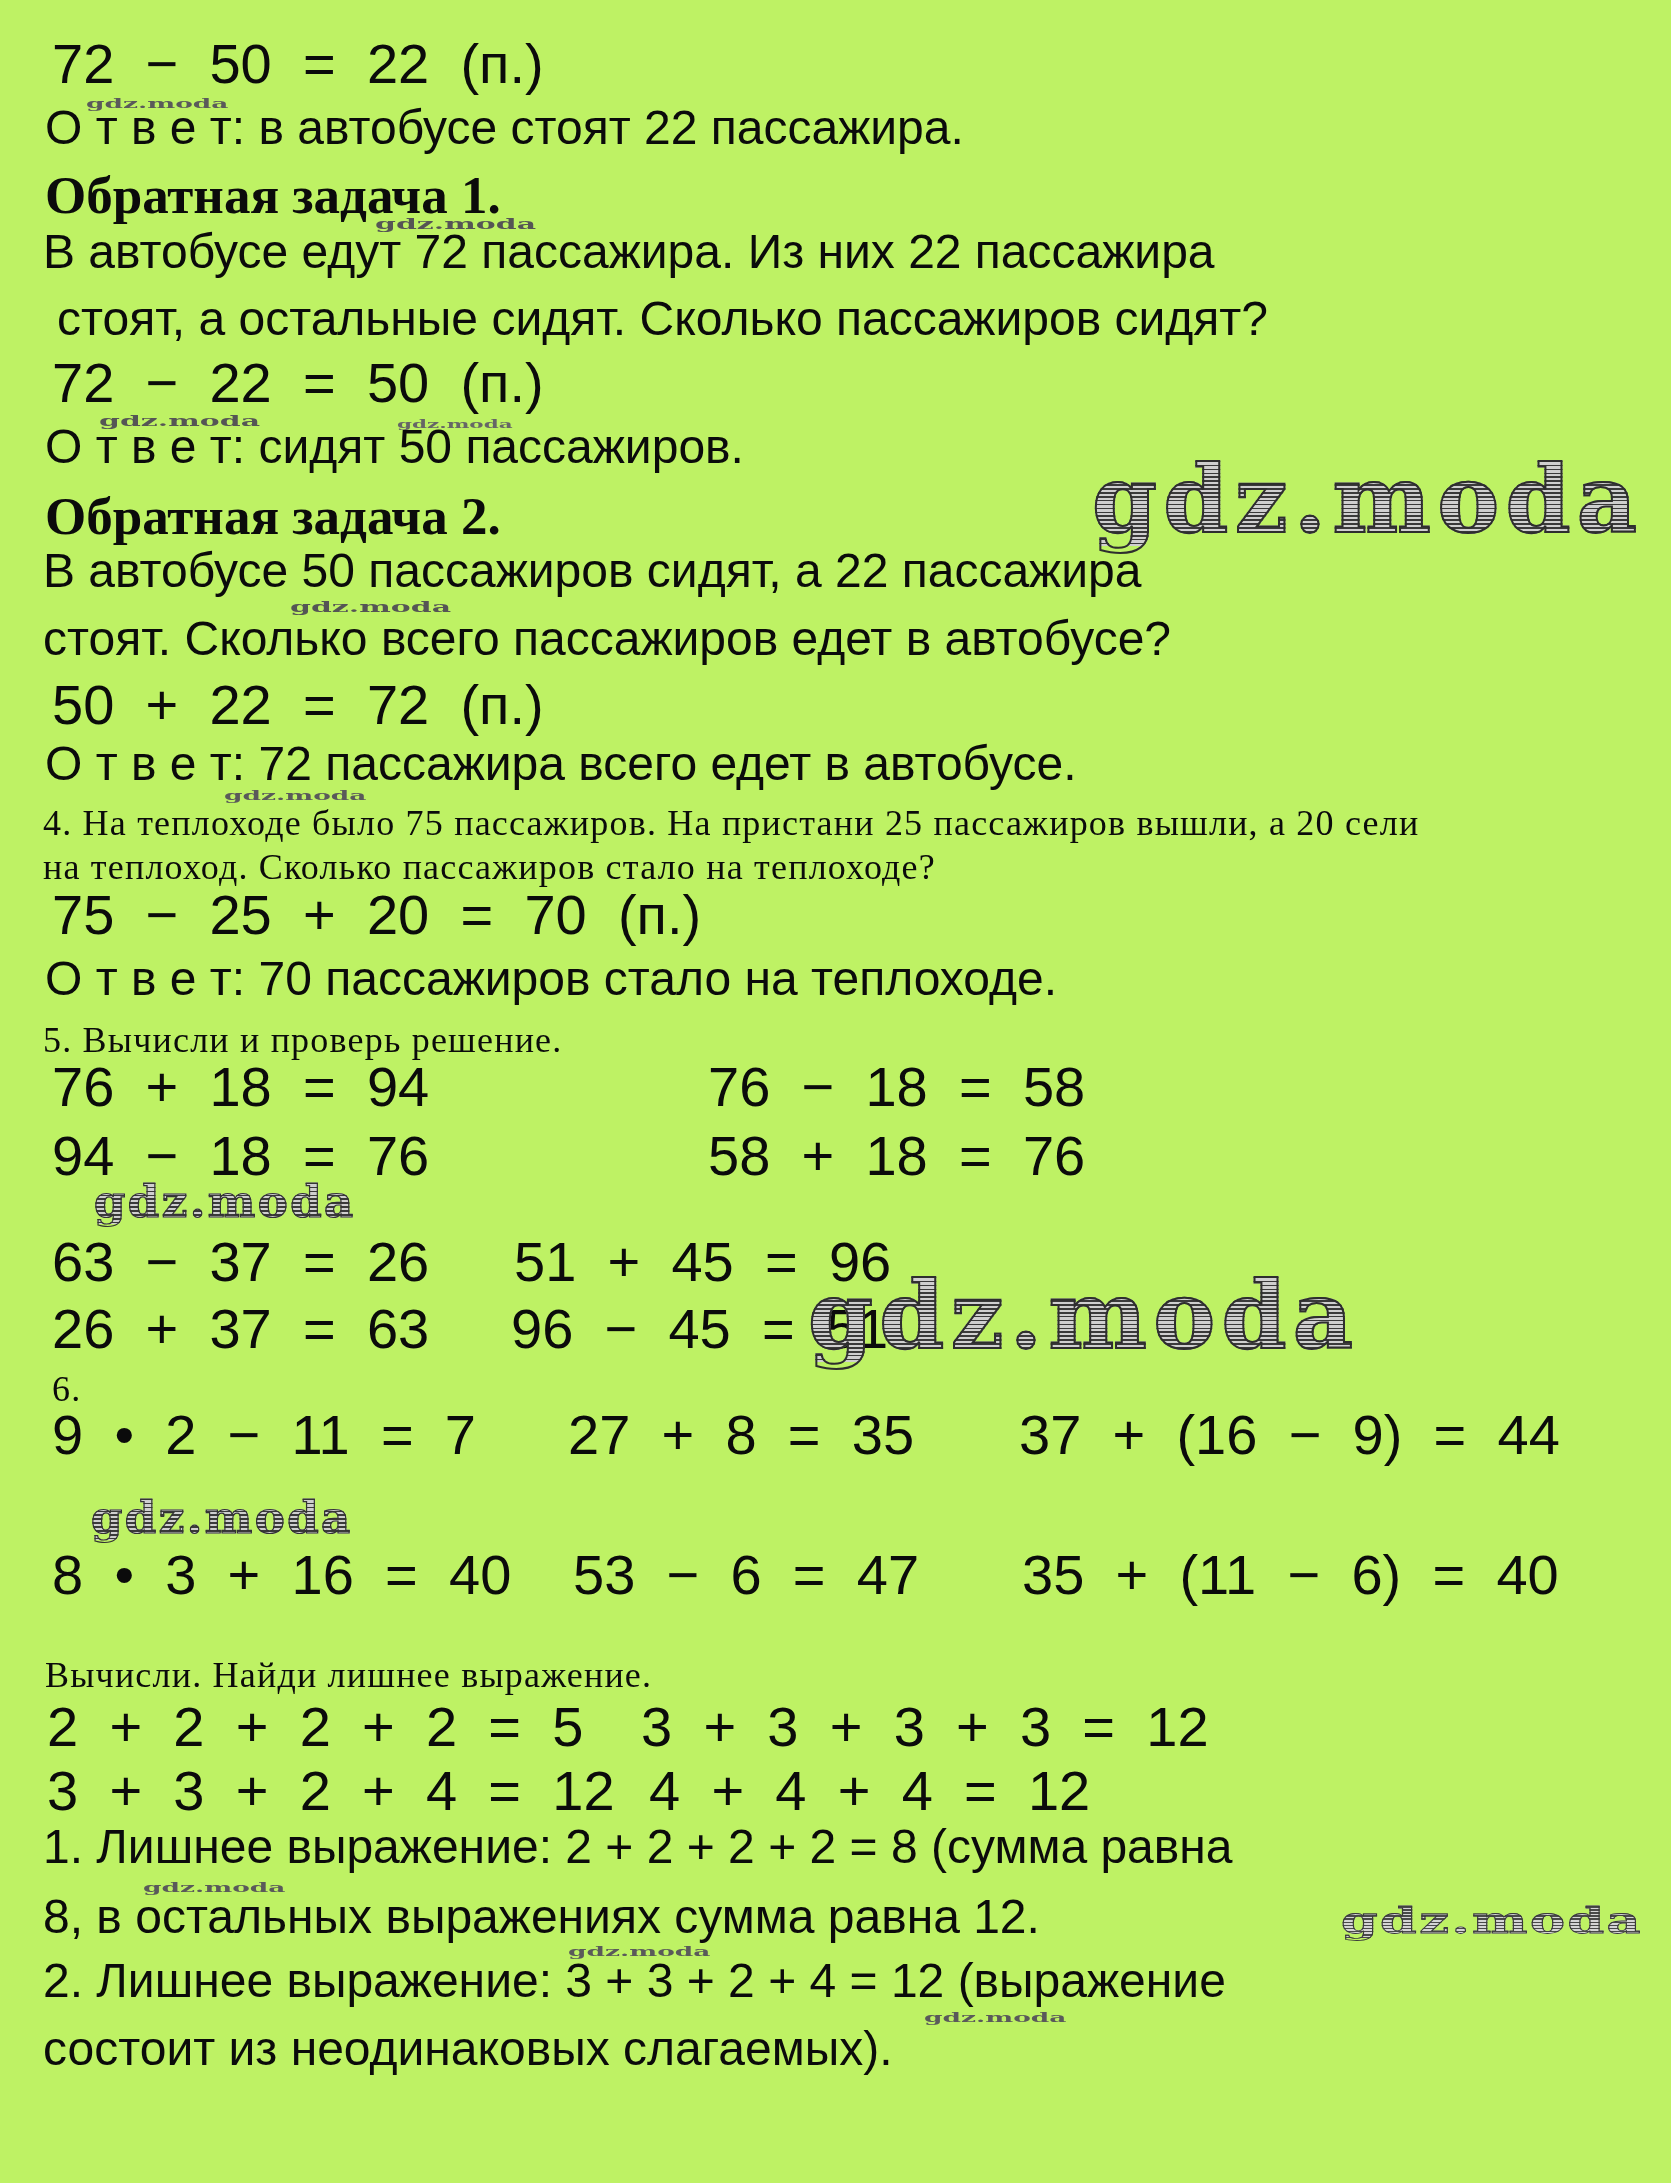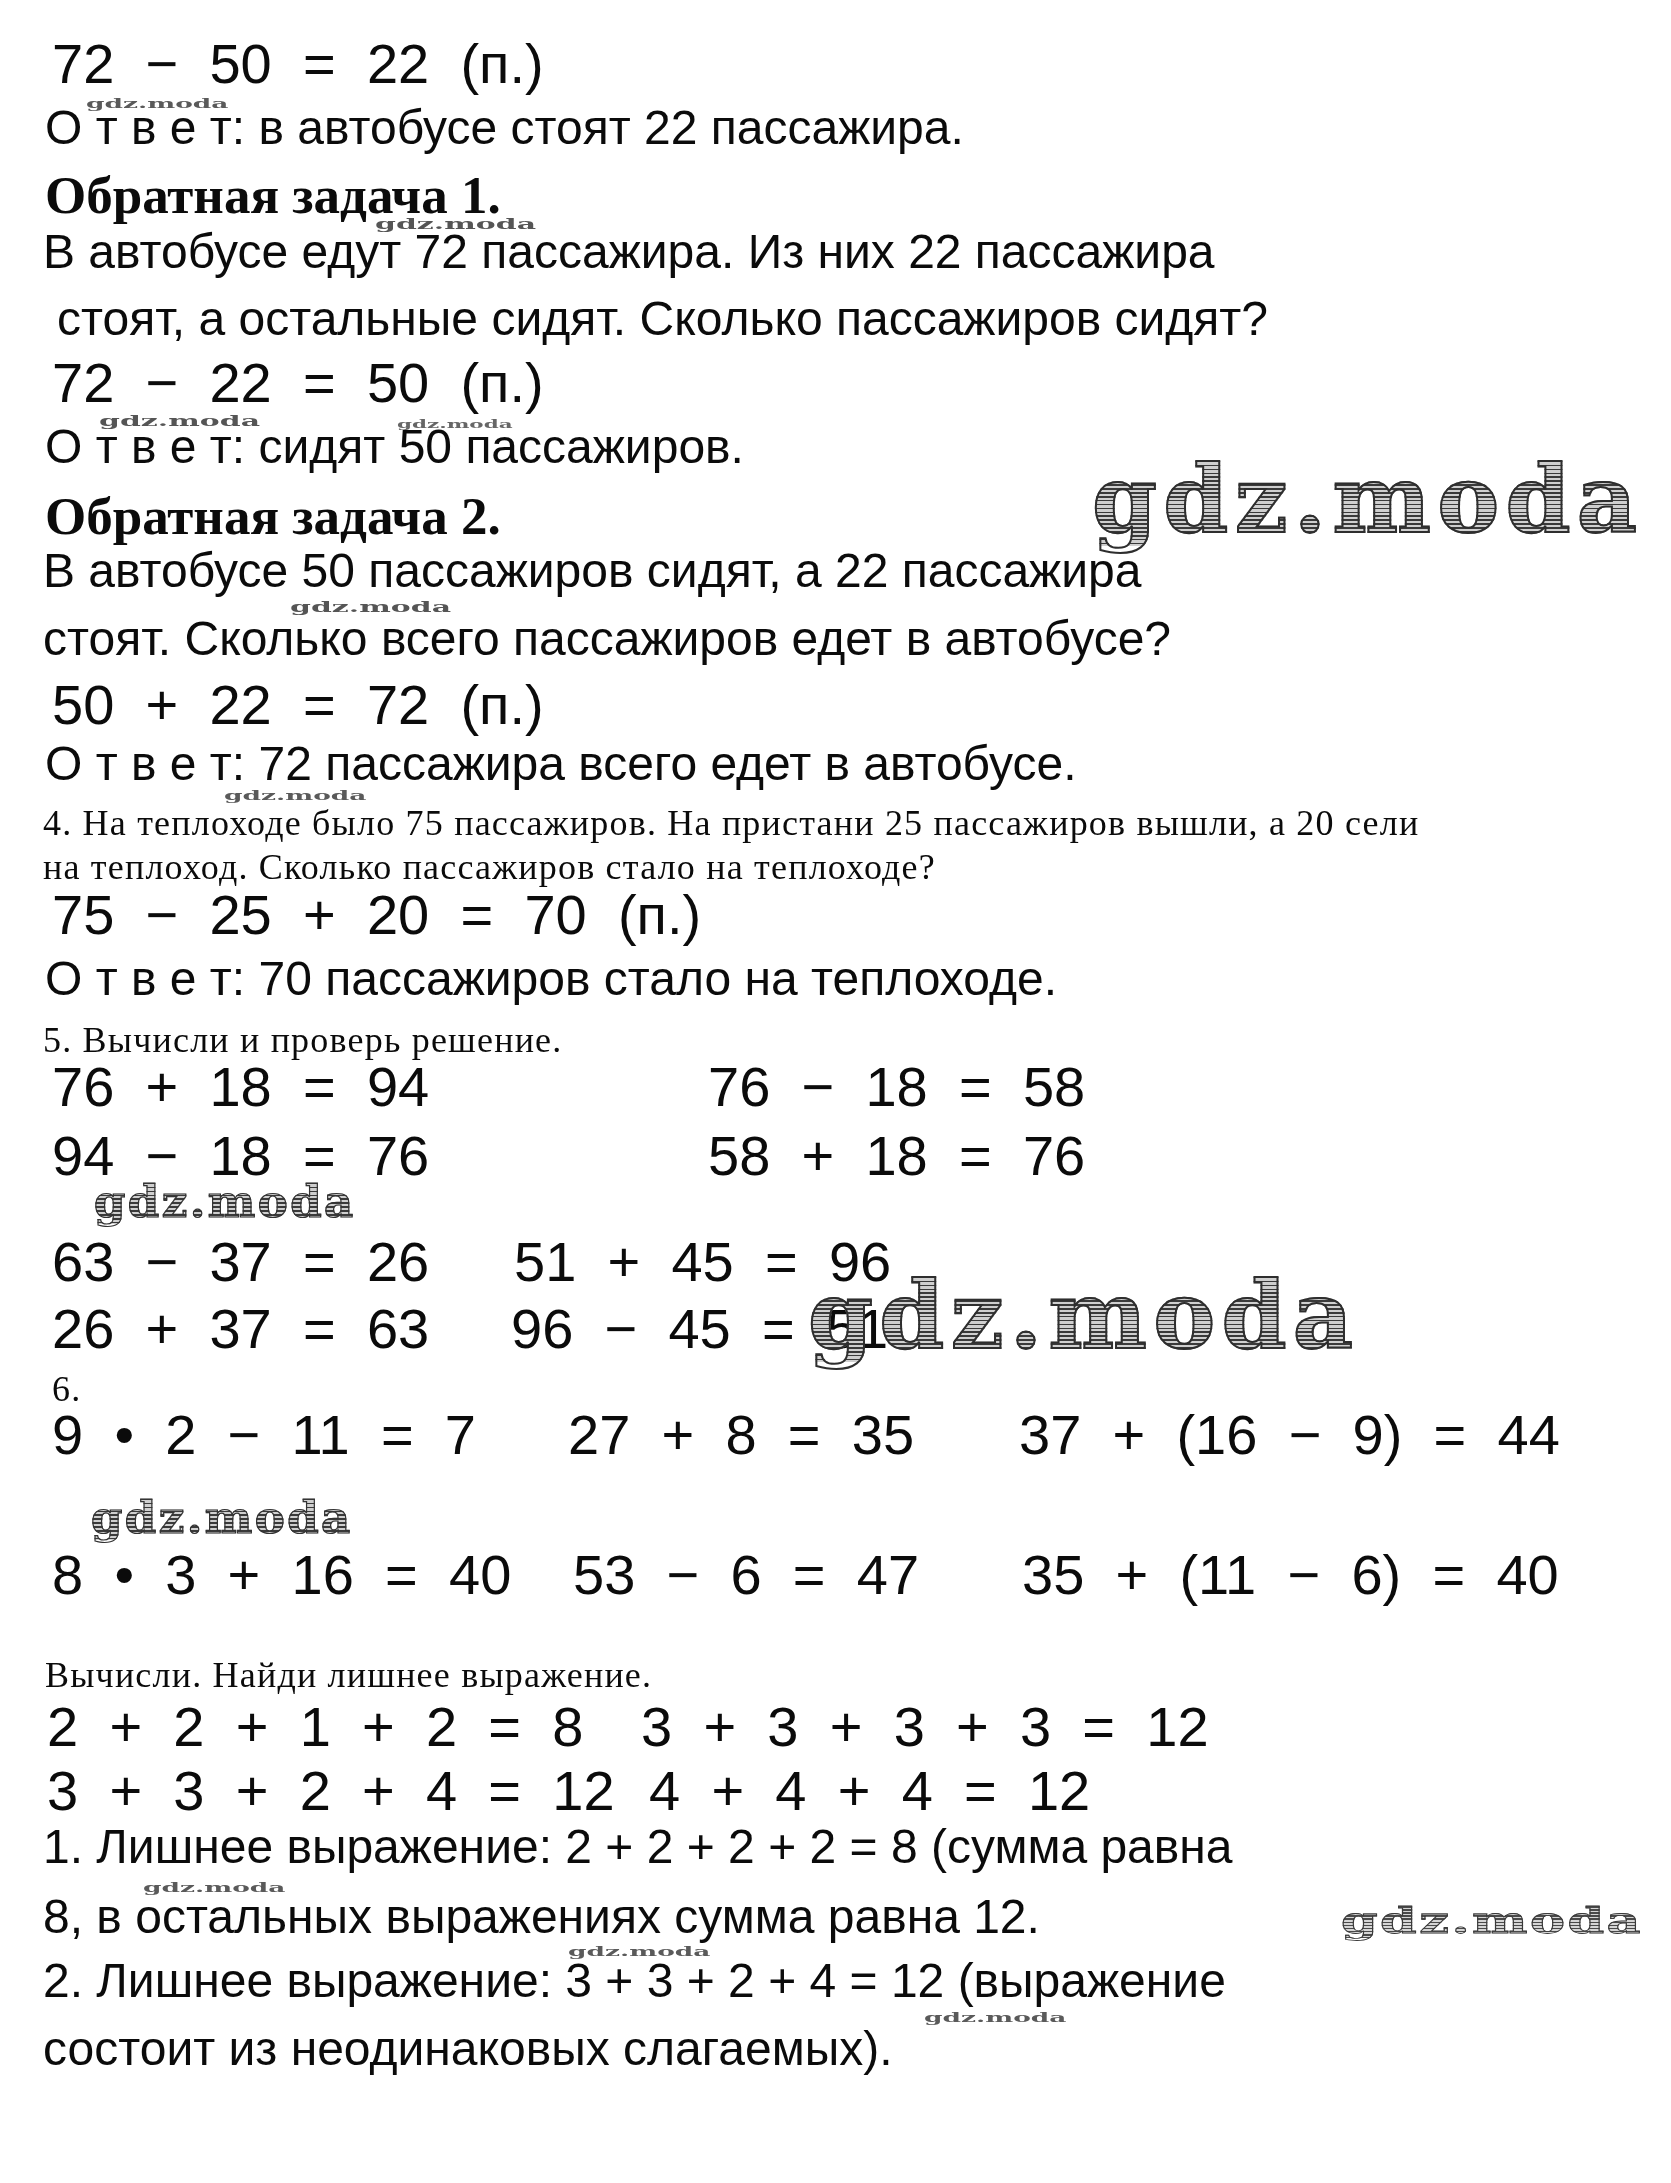--- a/index.html
+++ b/index.html
@@ -46,21 +46,21 @@
       background:repeating-linear-gradient(to bottom, #4a4a4a 0 1.6px, #d5d5d5 1.6px 3.1px);
       -webkit-background-clip:text;
       background-clip:text;
       color:transparent;
     }
   }
 </style>
 </head>
 <body>
 
-<div class="page" style="width: 1672px; height: 2183px; background: #ffffff;">
+<div class="page" style="width: 1672px; height: 2183px; background: #bef264;">
     <div class="line eq" style="left: 52px; top: 36px;">72 − 50 = 22 (п.)</div>
     <div class="line sans" style="left: 45px; top: 104px;">О т в е т: в автобусе стоят 22 пассажира.</div>
     <div class="line serif-h" style="left: 45px; top: 169px;">Обратная задача 1.</div>
     <div class="line sans" style="left: 43px; top: 228px;">В автобусе едут 72 пассажира. Из них 22 пассажира</div>
     <div class="line sans" style="left: 57px; top: 295px;">стоят, а остальные сидят. Сколько пассажиров сидят?</div>
     <div class="line eq" style="left: 52px; top: 355px;">72 − 22 = 50 (п.)</div>
     <div class="line sans" style="left: 45px; top: 423px;">О т в е т: сидят 50 пассажиров.</div>
     <div class="line serif-h" style="left: 45px; top: 490px;">Обратная задача 2.</div>
     <div class="line sans" style="left: 43px; top: 547px;">В автобусе 50 пассажиров сидят, а 22 пассажира</div>
     <div class="line sans" style="left: 43px; top: 615px;">стоят. Сколько всего пассажиров едет в автобусе?</div>
@@ -80,21 +80,21 @@
     <div class="line eq" style="left: 52px; top: 1301px;">26 + 37 = 63</div>
     <div class="line eq" style="left: 511px; top: 1301px;">96 − 45 = 51</div>
     <div class="line serif-sm" style="left: 52px; top: 1371px;">6.</div>
     <div class="line eq" style="left: 52px; top: 1407px;">9 • 2 − 11 = 7</div>
     <div class="line eq" style="left: 568px; top: 1407px;">27 + 8 = 35</div>
     <div class="line eq" style="left: 1019px; top: 1407px;">37 + (16 − 9) = 44</div>
     <div class="line eq" style="left: 52px; top: 1547px;">8 • 3 + 16 = 40</div>
     <div class="line eq" style="left: 573px; top: 1547px;">53 − 6 = 47</div>
     <div class="line eq" style="left: 1022px; top: 1547px;">35 + (11 − 6) = 40</div>
     <div class="line serif-sm" style="left: 45px; top: 1657px;">Вычисли. Найди лишнее выражение.</div>
-    <div class="line eq" style="left: 47px; top: 1699px;">2 + 2 + 1 + 2 = 8</div>
+    <div class="line eq" style="left: 47px; top: 1699px;">2 + 2 + 2 + 2 = 5</div>
     <div class="line eq" style="left: 641px; top: 1699px;">3 + 3 + 3 + 3 = 12</div>
     <div class="line eq" style="left: 47px; top: 1763px;">3 + 3 + 2 + 4 = 12</div>
     <div class="line eq" style="left: 649px; top: 1763px;">4 + 4 + 4 = 12</div>
     <div class="line sans" style="left: 43px; top: 1823px;">1. Лишнее выражение: 2 + 2 + 2 + 2 = 8 (сумма равна</div>
     <div class="line sans" style="left: 43px; top: 1893px;">8, в остальных выражениях сумма равна 12.</div>
     <div class="line sans" style="left: 43px; top: 1957px;">2. Лишнее выражение: 3 + 3 + 2 + 4 = 12 (выражение</div>
     <div class="line sans" style="left: 43px; top: 2025px;">состоит из неодинаковых слагаемых).</div>
     <div class="wm wm-small" style="left: 86px; top: 97px;">gdz.moda</div>
     <div class="wm wm-small2" style="left: 375px; top: 216px;">gdz.moda</div>
     <div class="wm wm-small2" style="left: 99px; top: 413px;">gdz.moda</div>

